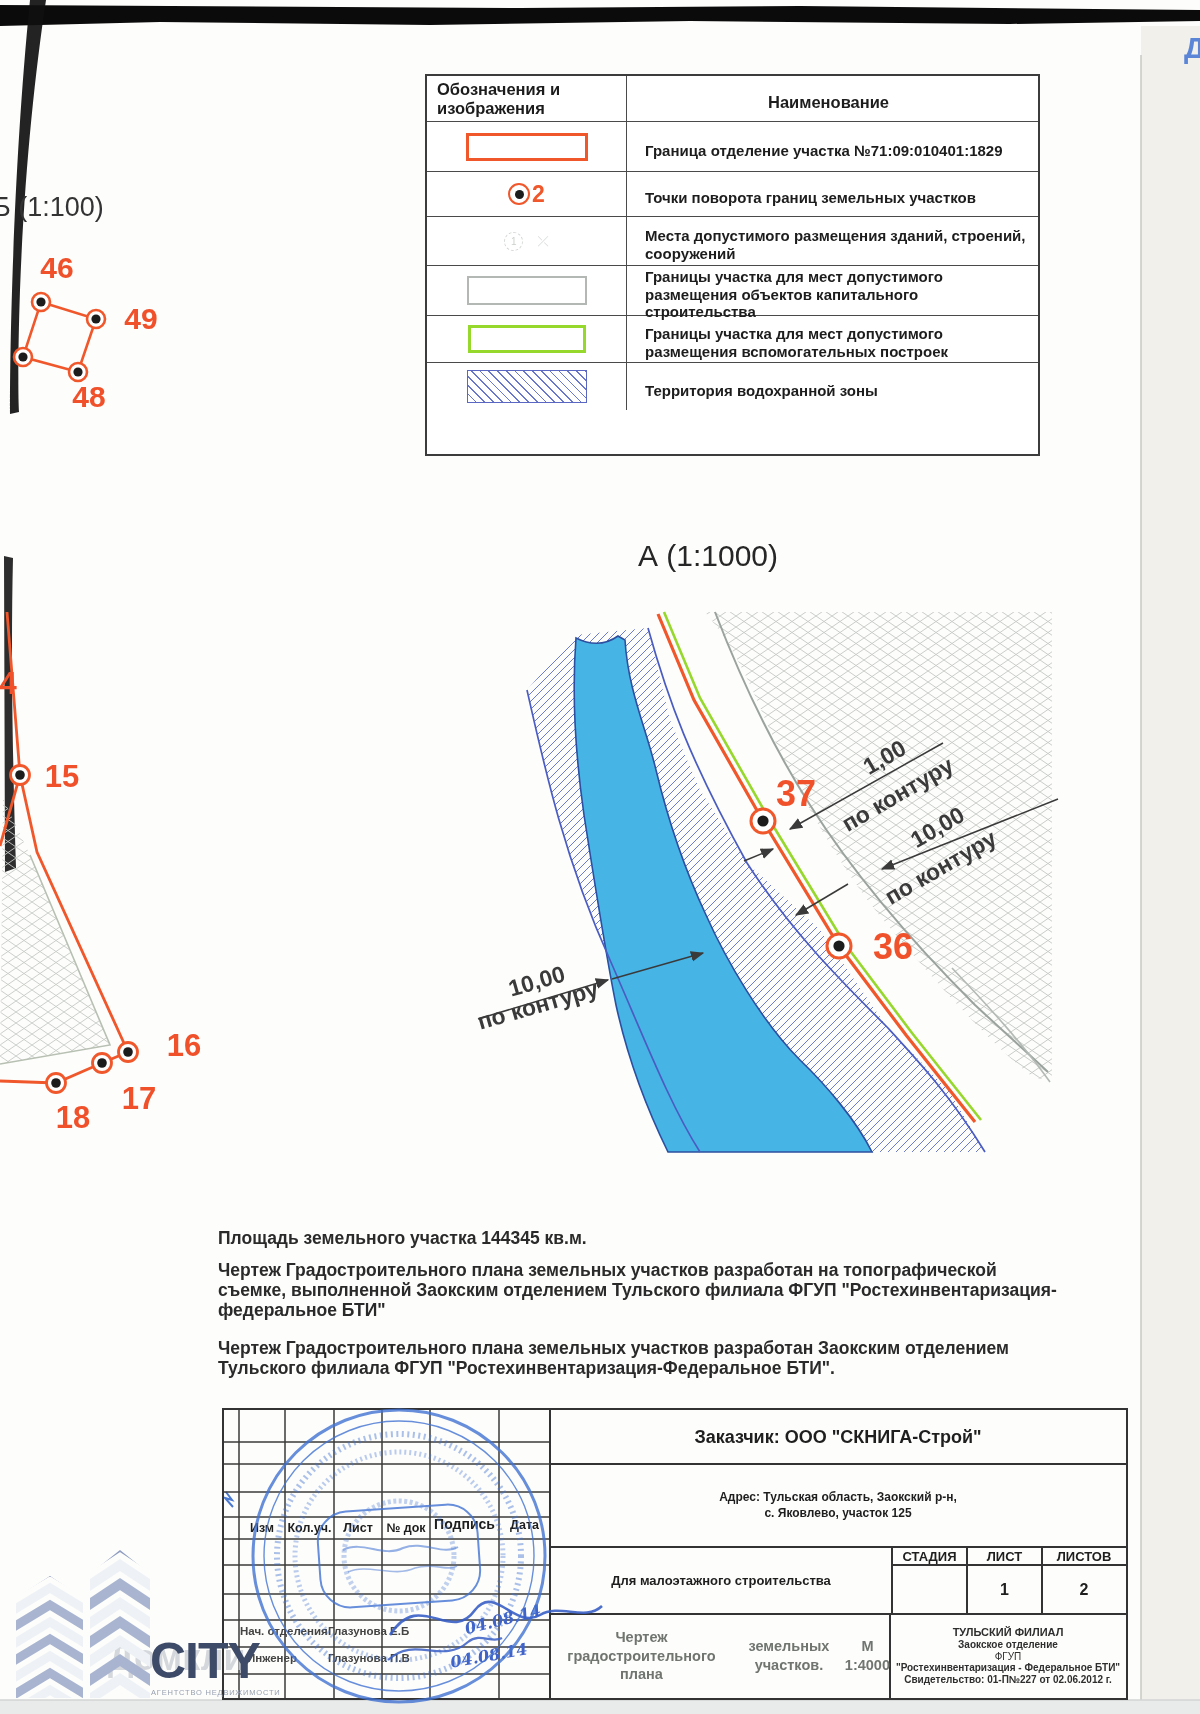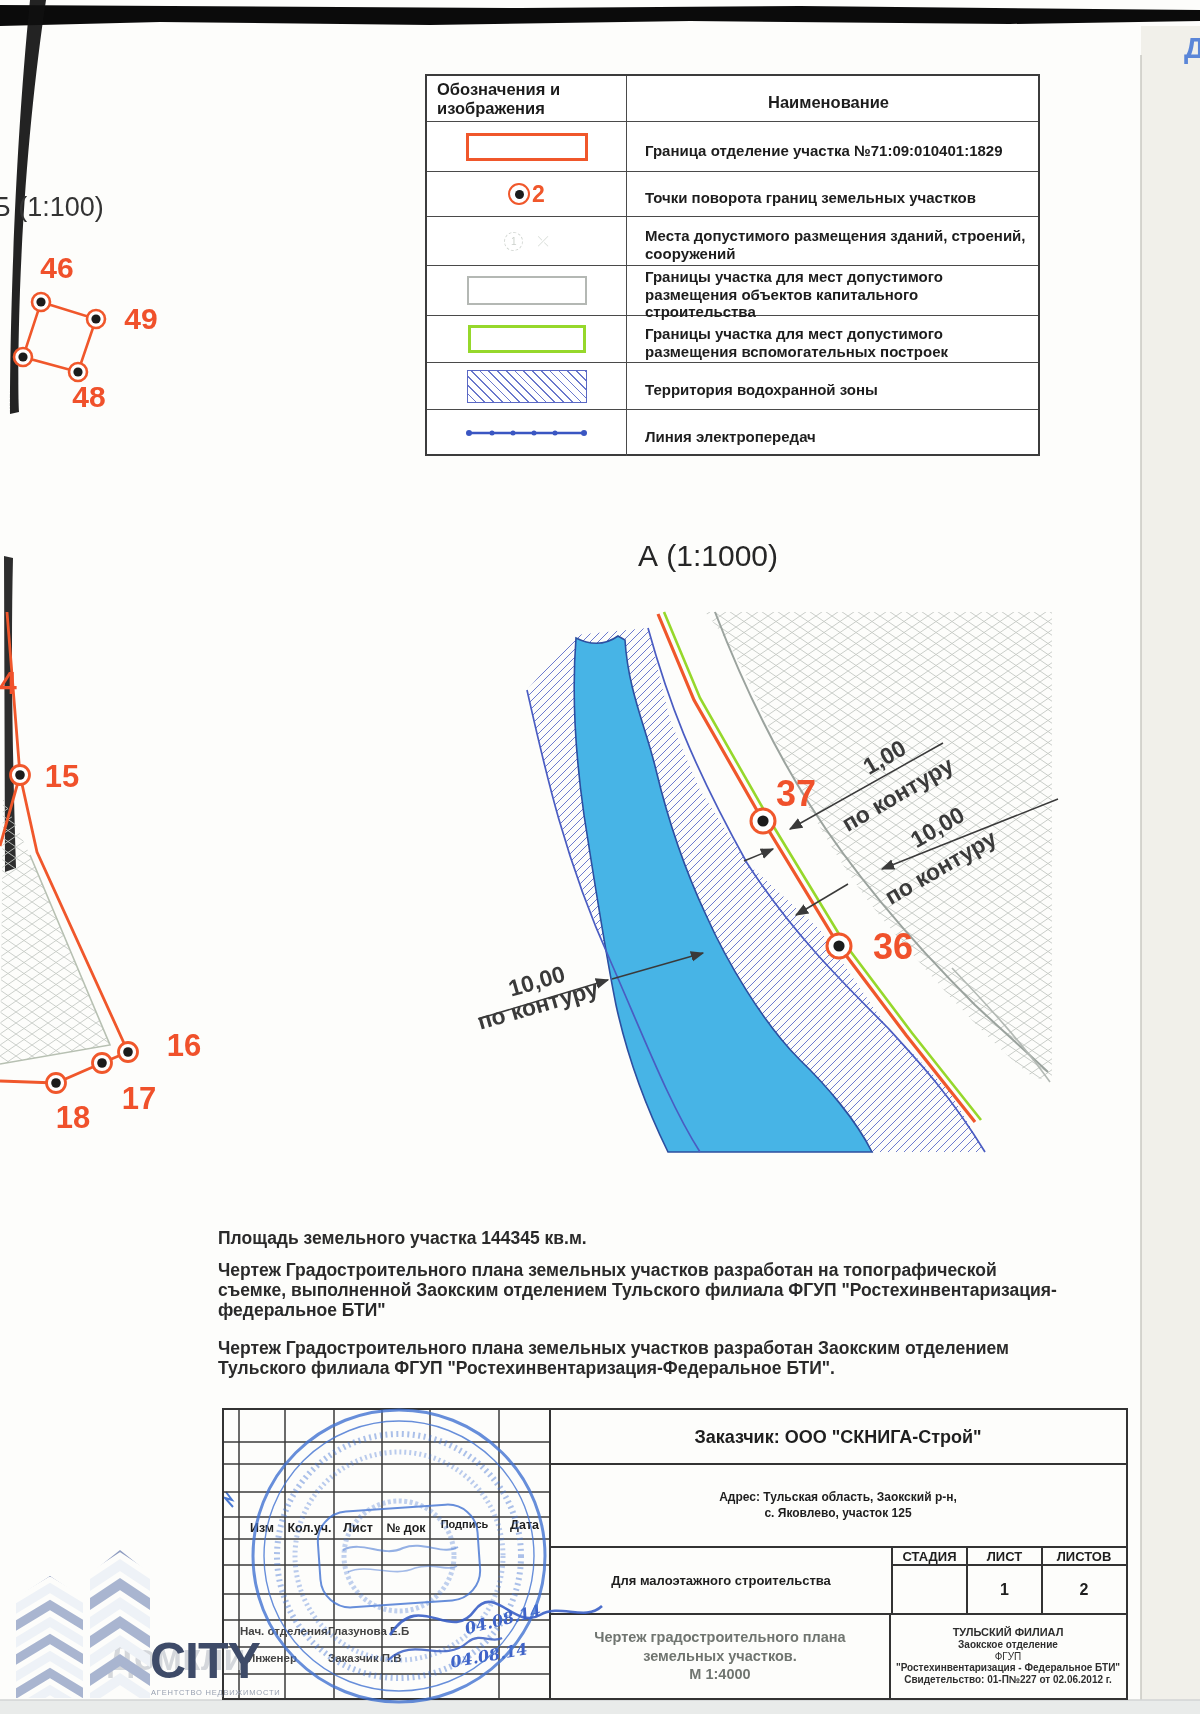--- a/index.html
+++ b/index.html
@@ -100,34 +100,20 @@
       <div class="lsym">
         <div class="sym-rect" style="width:118px;height:28px;border:3.5px solid #96D82B"></div>
       </div>
       <div class="llab">Границы участка для мест допустимого размещения вспомогательных построек</div>
     </div>
     <div class="lrow" style="height:47px">
       <div class="lsym">
         <div class="sym-rect hatch-blue" style="width:120px;height:33px;border:1.6px solid #5a68c4"></div>
       </div>
       <div class="llab">Территория водохранной зоны</div>
-    </div>
-    <div class="lrow" style="height:46px">
-      <div class="lsym">
-        <svg width="124" height="14" viewBox="0 0 124 14">
-          <line x1="3" y1="7" x2="121" y2="7" stroke="#3a56c2" stroke-width="2.6"></line>
-          <circle cx="4" cy="7" r="3" fill="#3a56c2"></circle>
-            <circle cx="27" cy="7" r="2.5" fill="#3a56c2"></circle>
-          <circle cx="48" cy="7" r="2.5" fill="#3a56c2"></circle>
-            <circle cx="69" cy="7" r="2.5" fill="#3a56c2"></circle>
-          <circle cx="90" cy="7" r="2.5" fill="#3a56c2"></circle>
-            <circle cx="119" cy="7" r="3" fill="#3a56c2"></circle>
-        </svg>
-      </div>
-      <div class="llab">Линия электропередач</div>
     </div>
   </div>
 
   <svg class="abs" style="left:0;top:160px" width="240" height="260" viewBox="0 160 240 260">
     <text x="-7" y="216" font-size="27" fill="#333">Б (1:100)</text>
     <path d="M41,302 L96,319 L78,372 L23,357 Z" fill="none" stroke="#F0572B" stroke-width="2.6"></path>
     <g>
       <circle cx="41" cy="302" r="9" fill="#fff" stroke="#F0572B" stroke-width="2.6"></circle>
       <circle cx="41" cy="302" r="4.6" fill="#1c1c1c"></circle>
     </g>
@@ -293,31 +279,31 @@
     <div class="tcell" style="left:743px;top:137px;width:75px;height:18px;font-size:13px;font-weight:600">ЛИСТ</div>
     <div class="tcell" style="left:818px;top:137px;width:84px;height:18px;font-size:13px;font-weight:600">ЛИСТОВ</div>
     <div class="tcell" style="left:668px;top:155px;width:75px;height:49px;font-size:16px;font-weight:700"></div>
     <div class="tcell" style="left:743px;top:155px;width:75px;height:49px;font-size:16px;font-weight:700">1</div>
     <div class="tcell" style="left:818px;top:155px;width:84px;height:49px;font-size:16px;font-weight:700">2</div>
 
     <div class="tcell" style="left:15px;top:107px;width:46px;height:22px;font-size:12.5px;font-weight:600">Изм</div>
     <div class="tcell" style="left:61px;top:107px;width:49px;height:22px;font-size:12.5px;font-weight:600">Кол.уч.</div>
     <div class="tcell" style="left:110px;top:107px;width:48px;height:22px;font-size:12.5px;font-weight:600">Лист</div>
     <div class="tcell" style="left:158px;top:107px;width:48px;height:22px;font-size:12.5px;font-weight:600">№ док</div>
-    <div class="tcell" style="left:206px;top:107px;width:69px;height:14px;font-size:11px;font-weight:600">Подпись</div>
+    <div class="tcell" style="left:206px;top:107px;width:69px;height:14px;font-size:14px;font-weight:600">Подпись</div>
     <div class="tcell" style="left:275px;top:107px;width:51px;height:15px;font-size:12.5px;font-weight:600">Дата</div>
 
     <div class="abs" style="left:16px;top:215px;font-size:11.5px;font-weight:600;color:#444">Нач. отделения</div>
     <div class="abs" style="left:104px;top:215px;font-size:11.5px;font-weight:600;color:#444">Глазунова Е.Б</div>
     <div class="abs" style="left:23px;top:242px;font-size:11.5px;font-weight:600;color:#444">Инженер</div>
-    <div class="abs" style="left:104px;top:242px;font-size:11.5px;font-weight:600;color:#444">Заказчик П.В</div>
+    <div class="abs" style="left:104px;top:242px;font-size:11.5px;font-weight:600;color:#444">Глазунова П.В</div>
     <div class="hand" style="left:240px;top:200px;transform:rotate(-14deg)">04.08.14</div>
     <div class="hand" style="left:226px;top:236px;transform:rotate(-10deg)">04.08.14</div>
 
-    <div class="tcell" style="left:326px;top:204px;width:340px;height:84px;flex-direction:column;font-size:14.5px;font-weight:600;color:#707570;line-height:1.3">
+    <div class="tcell" style="left:326px;top:204px;width:340px;height:84px;flex-direction:row;font-size:14.5px;font-weight:600;color:#707570;line-height:1.3">
       <div>Чертеж градостроительного плана</div>
       <div>земельных участков.</div>
       <div>М 1:4000</div>
     </div>
     <div class="tcell" style="left:666px;top:204px;width:236px;height:84px;flex-direction:column;color:#2e2e2e">
       <div class="orgline" style="font-size:11px;font-weight:700">ТУЛЬСКИЙ ФИЛИАЛ</div>
       <div class="orgline" style="font-size:10px;font-weight:700">Заокское отделение</div>
       <div class="orgline" style="font-size:10px;font-weight:400">ФГУП</div>
       <div class="orgline" style="font-size:10px;font-weight:700">"Ростехинвентаризация - Федеральное БТИ"</div>
       <div class="orgline" style="font-size:10px;font-weight:600">Свидетельство: 01-П№227 от 02.06.2012 г.</div>

